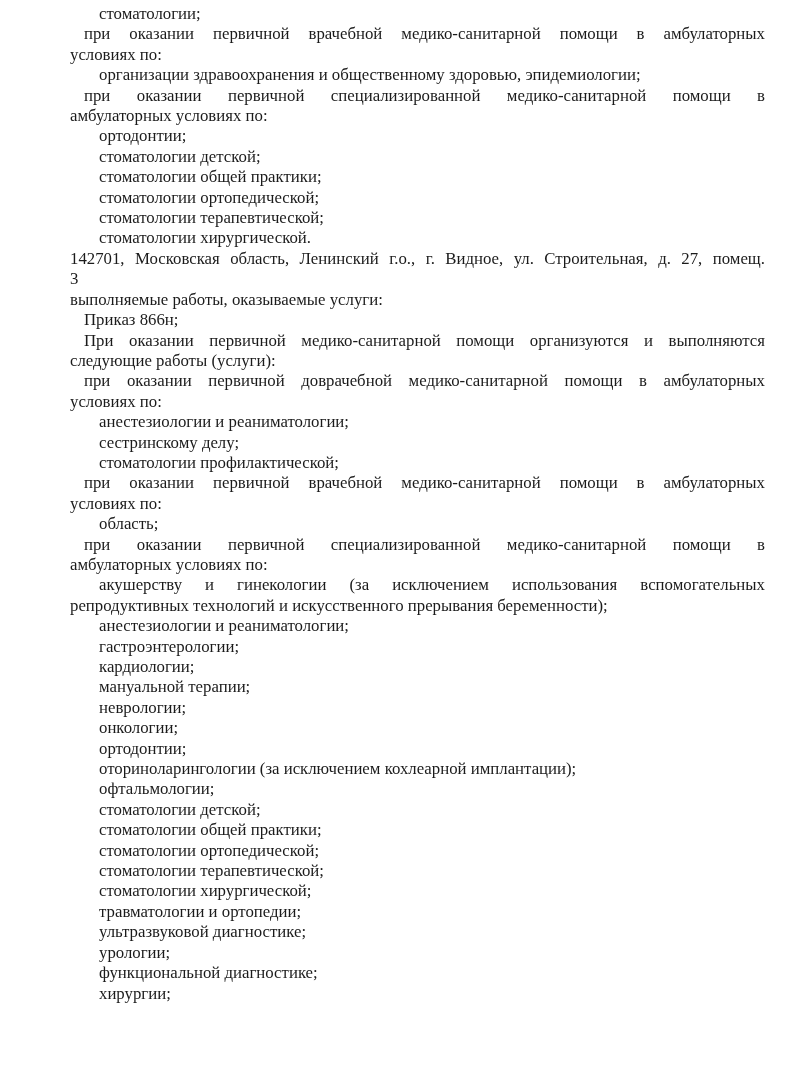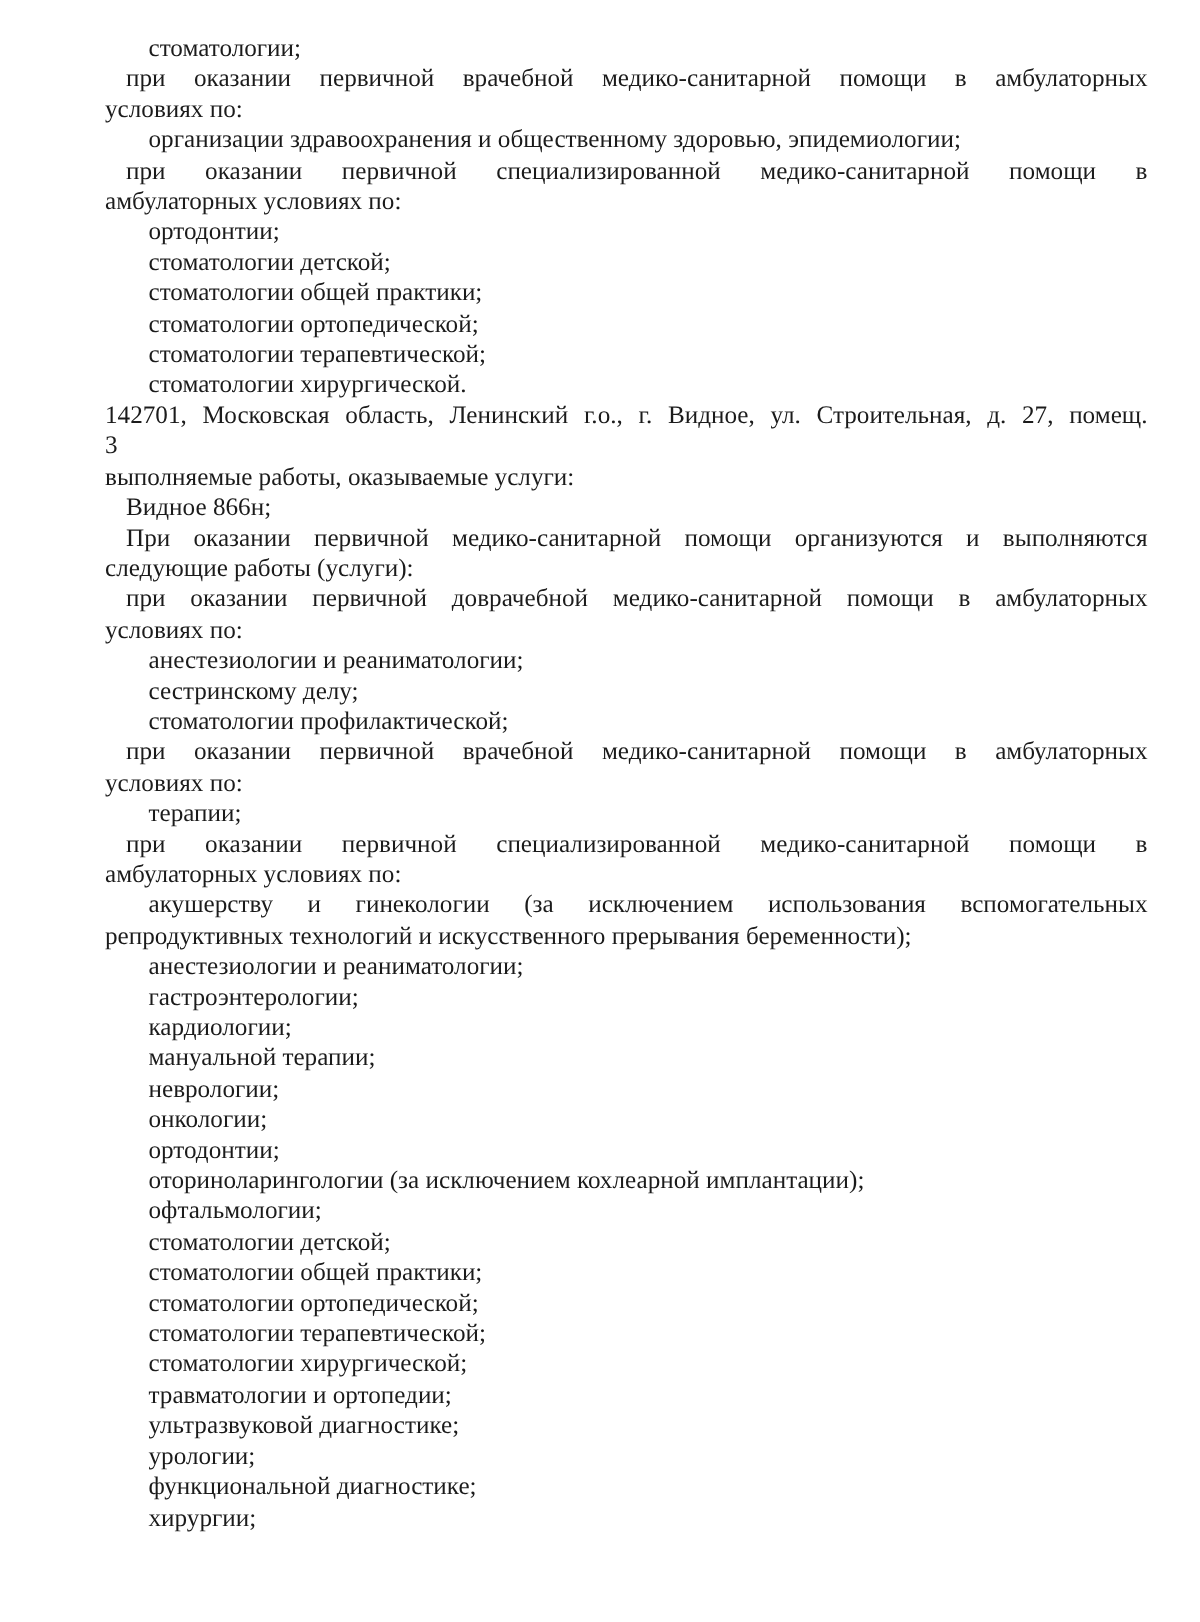--- a/index.html
+++ b/index.html
@@ -9,21 +9,21 @@
   }
   body {
     width: 800px;
     height: 1081px;
     overflow: hidden;
   }
   .doc {
     box-sizing: border-box;
     width: 800px;
     height: 1038px;
-    padding: 22px 35px 0 70px;
+    padding: 4px 35px 0 70px;
     font-family: "Liberation Serif", "DejaVu Serif", serif;
     font-size: 16.8px;
     line-height: 20.4px;
     color: #1b1b1b;
     -webkit-font-smoothing: antialiased;
   }
   .line {
     min-height: 20.4px;
     white-space: nowrap;
   }
@@ -50,31 +50,31 @@
       <div class="line">амбулаторных условиях по:</div>
       <div class="line ind2">ортодонтии;</div>
       <div class="line ind2">стоматологии детской;</div>
       <div class="line ind2">стоматологии общей практики;</div>
       <div class="line ind2">стоматологии ортопедической;</div>
       <div class="line ind2">стоматологии терапевтической;</div>
       <div class="line ind2">стоматологии хирургической.</div>
       <div class="line just gap">142701, Московская область, Ленинский г.о., г. Видное, ул. Строительная, д. 27, помещ.</div>
       <div class="line">3</div>
       <div class="line">выполняемые работы, оказываемые услуги:</div>
-      <div class="line ind1">Видное 866н;</div>
+      <div class="line ind1">Приказ 866н;</div>
       <div class="line ind1 just">При оказании первичной медико-санитарной помощи организуются и выполняются</div>
       <div class="line">следующие работы (услуги):</div>
       <div class="line ind1 just">при оказании первичной доврачебной медико-санитарной помощи в амбулаторных</div>
       <div class="line">условиях по:</div>
       <div class="line ind2">анестезиологии и реаниматологии;</div>
       <div class="line ind2">сестринскому делу;</div>
       <div class="line ind2">стоматологии профилактической;</div>
       <div class="line ind1 just">при оказании первичной врачебной медико-санитарной помощи в амбулаторных</div>
       <div class="line">условиях по:</div>
-      <div class="line ind2">терапии;</div>
+      <div class="line ind2">область;</div>
       <div class="line ind1 just">при оказании первичной специализированной медико-санитарной помощи в</div>
       <div class="line">амбулаторных условиях по:</div>
       <div class="line ind2 just">акушерству и гинекологии (за исключением использования вспомогательных</div>
       <div class="line">репродуктивных технологий и искусственного прерывания беременности);</div>
       <div class="line ind2">анестезиологии и реаниматологии;</div>
       <div class="line ind2">гастроэнтерологии;</div>
       <div class="line ind2">кардиологии;</div>
       <div class="line ind2">мануальной терапии;</div>
       <div class="line ind2">неврологии;</div>
       <div class="line ind2">онкологии;</div>

